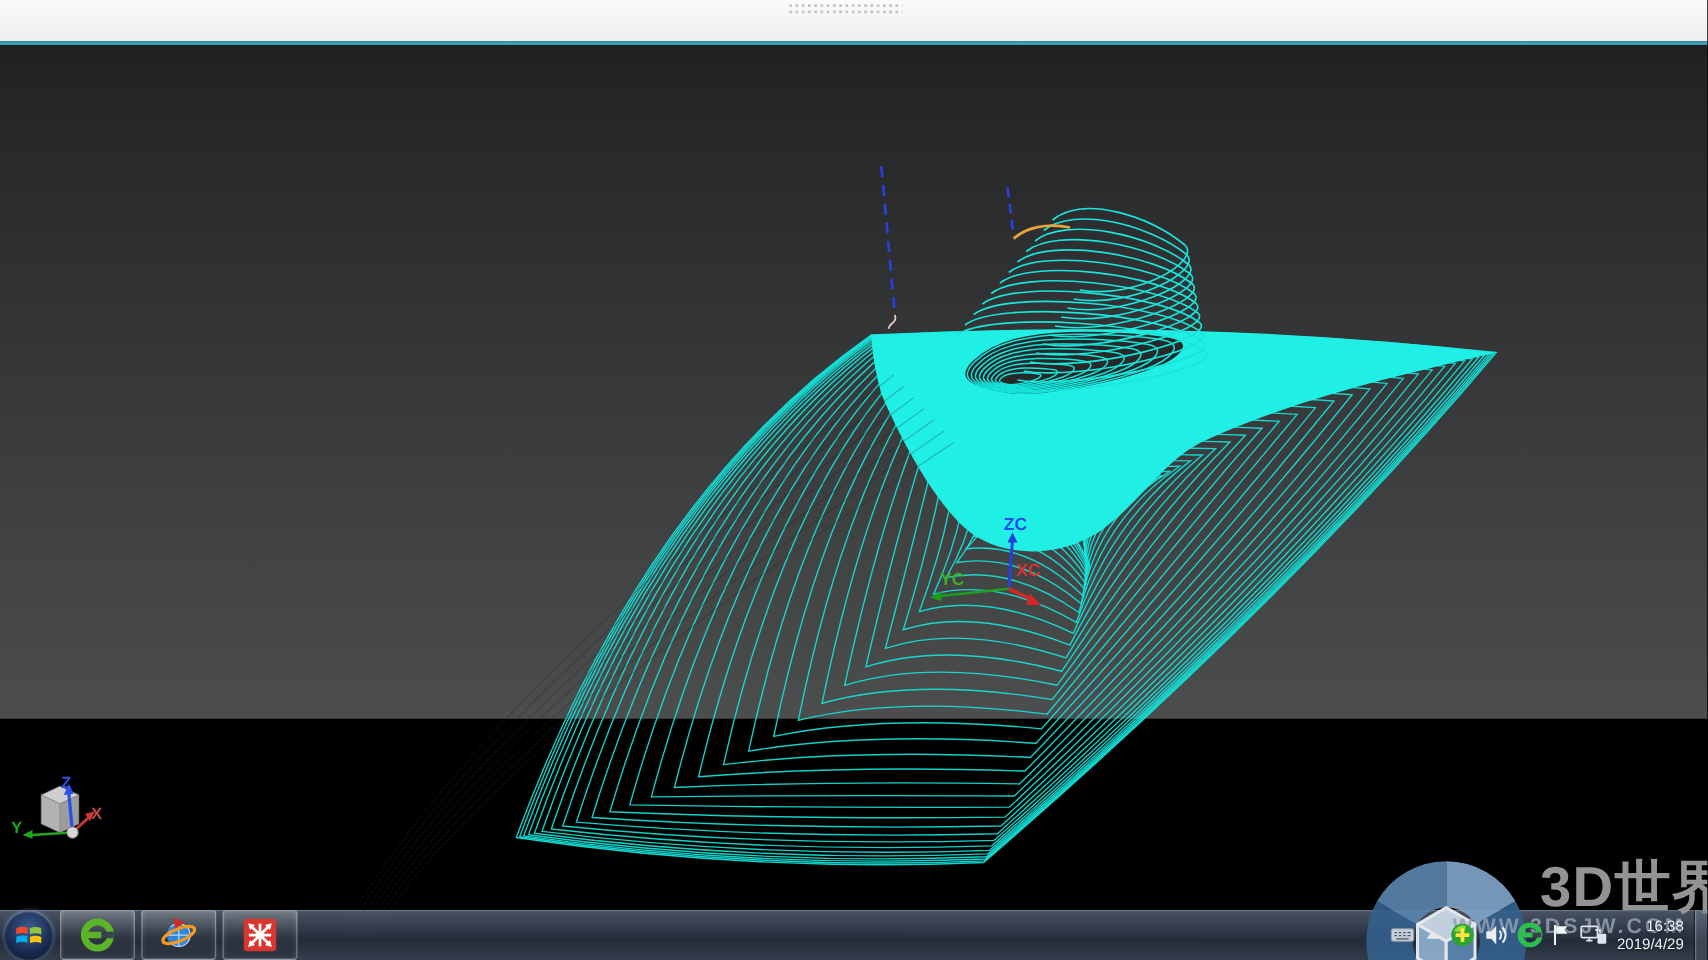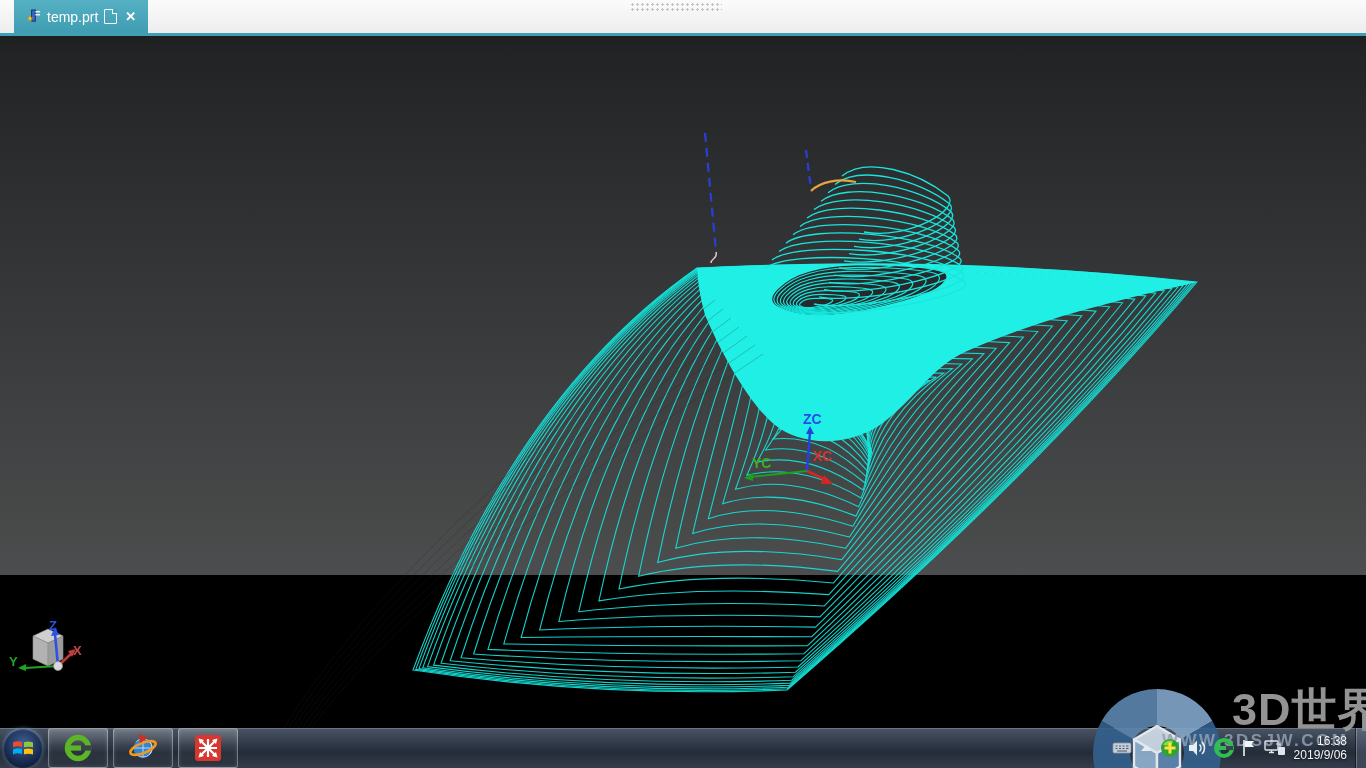--- a/index.html
+++ b/index.html
@@ -61,30 +61,20 @@
             letter-spacing:1px;opacity:.95;white-space:nowrap;}
   .wm-url{position:absolute;left:82px;top:59px;font-size:17px;font-weight:bold;color:#93a0b0;
           letter-spacing:2.5px;opacity:.85;white-space:nowrap;}
 </style>
 </head>
 <body>
 
 <div class="screen">
 
   <div class="tabbar">
-    <div class="tab active">
-      <svg width="15" height="17" viewBox="0 0 16 18">
-        <rect x="6" y="2" width="4" height="12" fill="#3a66c8" stroke="#1a3070" stroke-width="1"></rect>
-        <path d="M10,4 h5 M10,7 h5" stroke="#e8eef6" stroke-width="1.6"></path>
-        <path d="M5,17 l1.2-3.4 1.6 2.6 2.8 0.3 -2.4 1.6 0.8 2.9 -2.6-1.8 -2.6 1.6 0.9-2.8 -2.3-1.8z" transform="translate(-1,-3) scale(0.8)" fill="#f5d020" stroke="#b89010" stroke-width="0.6"></path>
-      </svg>
-      <span>temp.prt</span>
-      <span class="doc-ico"></span>
-      <span class="close-x">✕</span>
-    </div>
     <div class="grip"></div>
   </div>
 
   <div class="viewport">
     <svg id="scene" viewBox="0 36 1366 732">
       <g id="g-contours">
           <path d="M413,670 Q600,698 787,690 Q1030,480 1197,282 Q950,256 697,268 Q515,395 413,670 Z" fill="none" stroke="#14e3da" stroke-width="1.1" opacity="0.92"></path>
           <path d="M415.79726329528177,669.3690037158945 Q601.274343937067,696.4930377252144 787.6361234983384,688.6857632936146 Q1029.0998681714368,479.5954463691851 1195.1108087163302,282.48589908852216 Q949.5044218022517,256.72819653546685 697.3848885430374,268.3243589330778 Q516.704182169808,395.02528460192593 415.79726329528177,669.3690037158945 Z" fill="none" stroke="#14e3da" stroke-width="1.1" opacity="0.92"></path>
           <path d="M418.93393377850094,668.649727799804 Q602.7079619458718,694.7977275401992 788.34924654087,687.2086114351897 Q1028.0872332287097,479.1403295409931 1192.9905094682745,283.0335676080064 Q948.9469036877165,257.54740682621247 697.8192273630187,268.6909696378847 Q518.6213618085667,395.05372940368795 418.93393377850094,668.649727799804 Z" fill="none" stroke="#14e3da" stroke-width="1.1" opacity="0.92"></path>
           <path d="M422.74292344431603,667.7594467297048 Q604.4555460730978,692.7311399611781 789.214956087645,685.4098854070364 Q1026.8528285674151,478.5855409291753 1190.4130377417023,283.70266522965704 Q948.2672876382397,258.5460263274844 698.3506135045002,269.1403202949355 Q520.958408835849,395.08840369192654 422.74292344431603,667.7594467297048 Z" fill="none" stroke="#14e3da" stroke-width="1.1" opacity="0.92"></path>
@@ -287,18 +277,18 @@
       <svg width="22" height="18" viewBox="0 0 22 18">
         <rect x="1" y="2" width="13" height="9" rx="1" fill="none" stroke="#dfe5ee" stroke-width="1.4"></rect>
         <path d="M5,13.5 h5 M7.5,11 v2.5" stroke="#dfe5ee" stroke-width="1.4"></path>
         <rect x="14" y="8" width="7" height="8" rx="1" fill="#dfe5ee"></rect>
         <path d="M16,8 v-3 h-4" stroke="#dfe5ee" stroke-width="1.2" fill="none"></path>
       </svg>
     </div>
 
     <div class="clock">
       <div>16:38</div>
-      <div>2019/9/06</div>
+      <div>2019/4/29</div>
     </div>
     <div class="showdesk"></div>
   </div>
 
 </div>
 
 </body></html>

